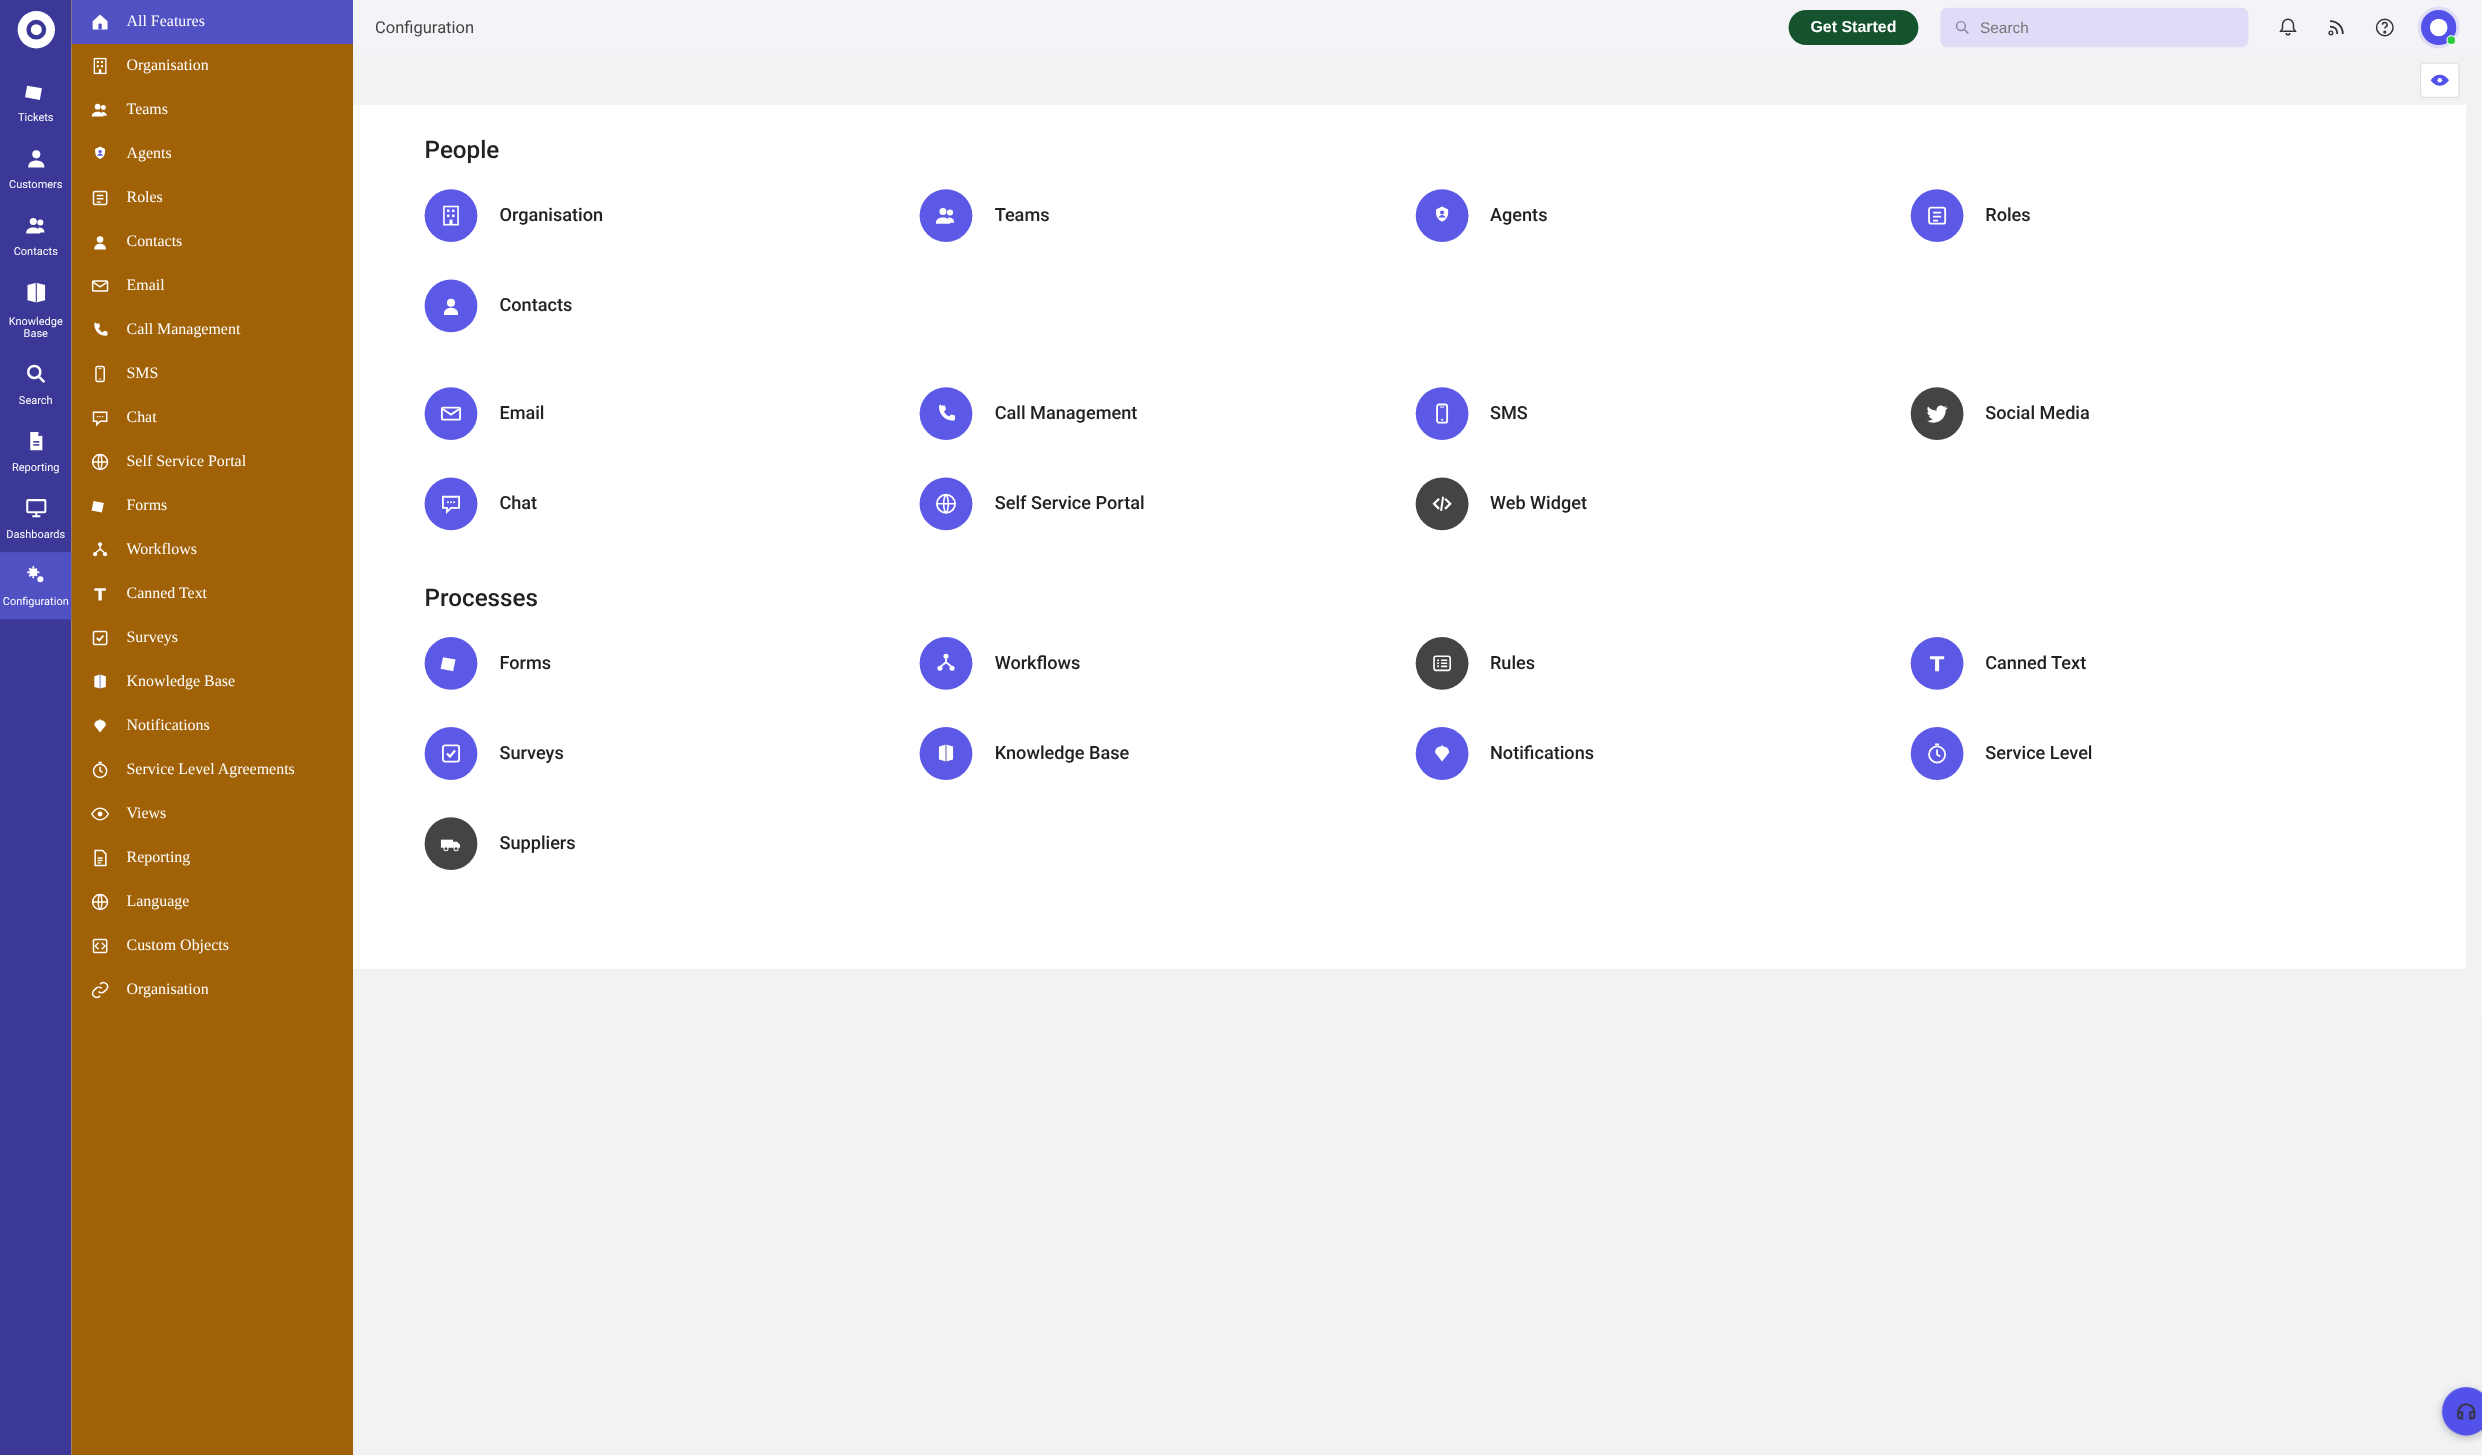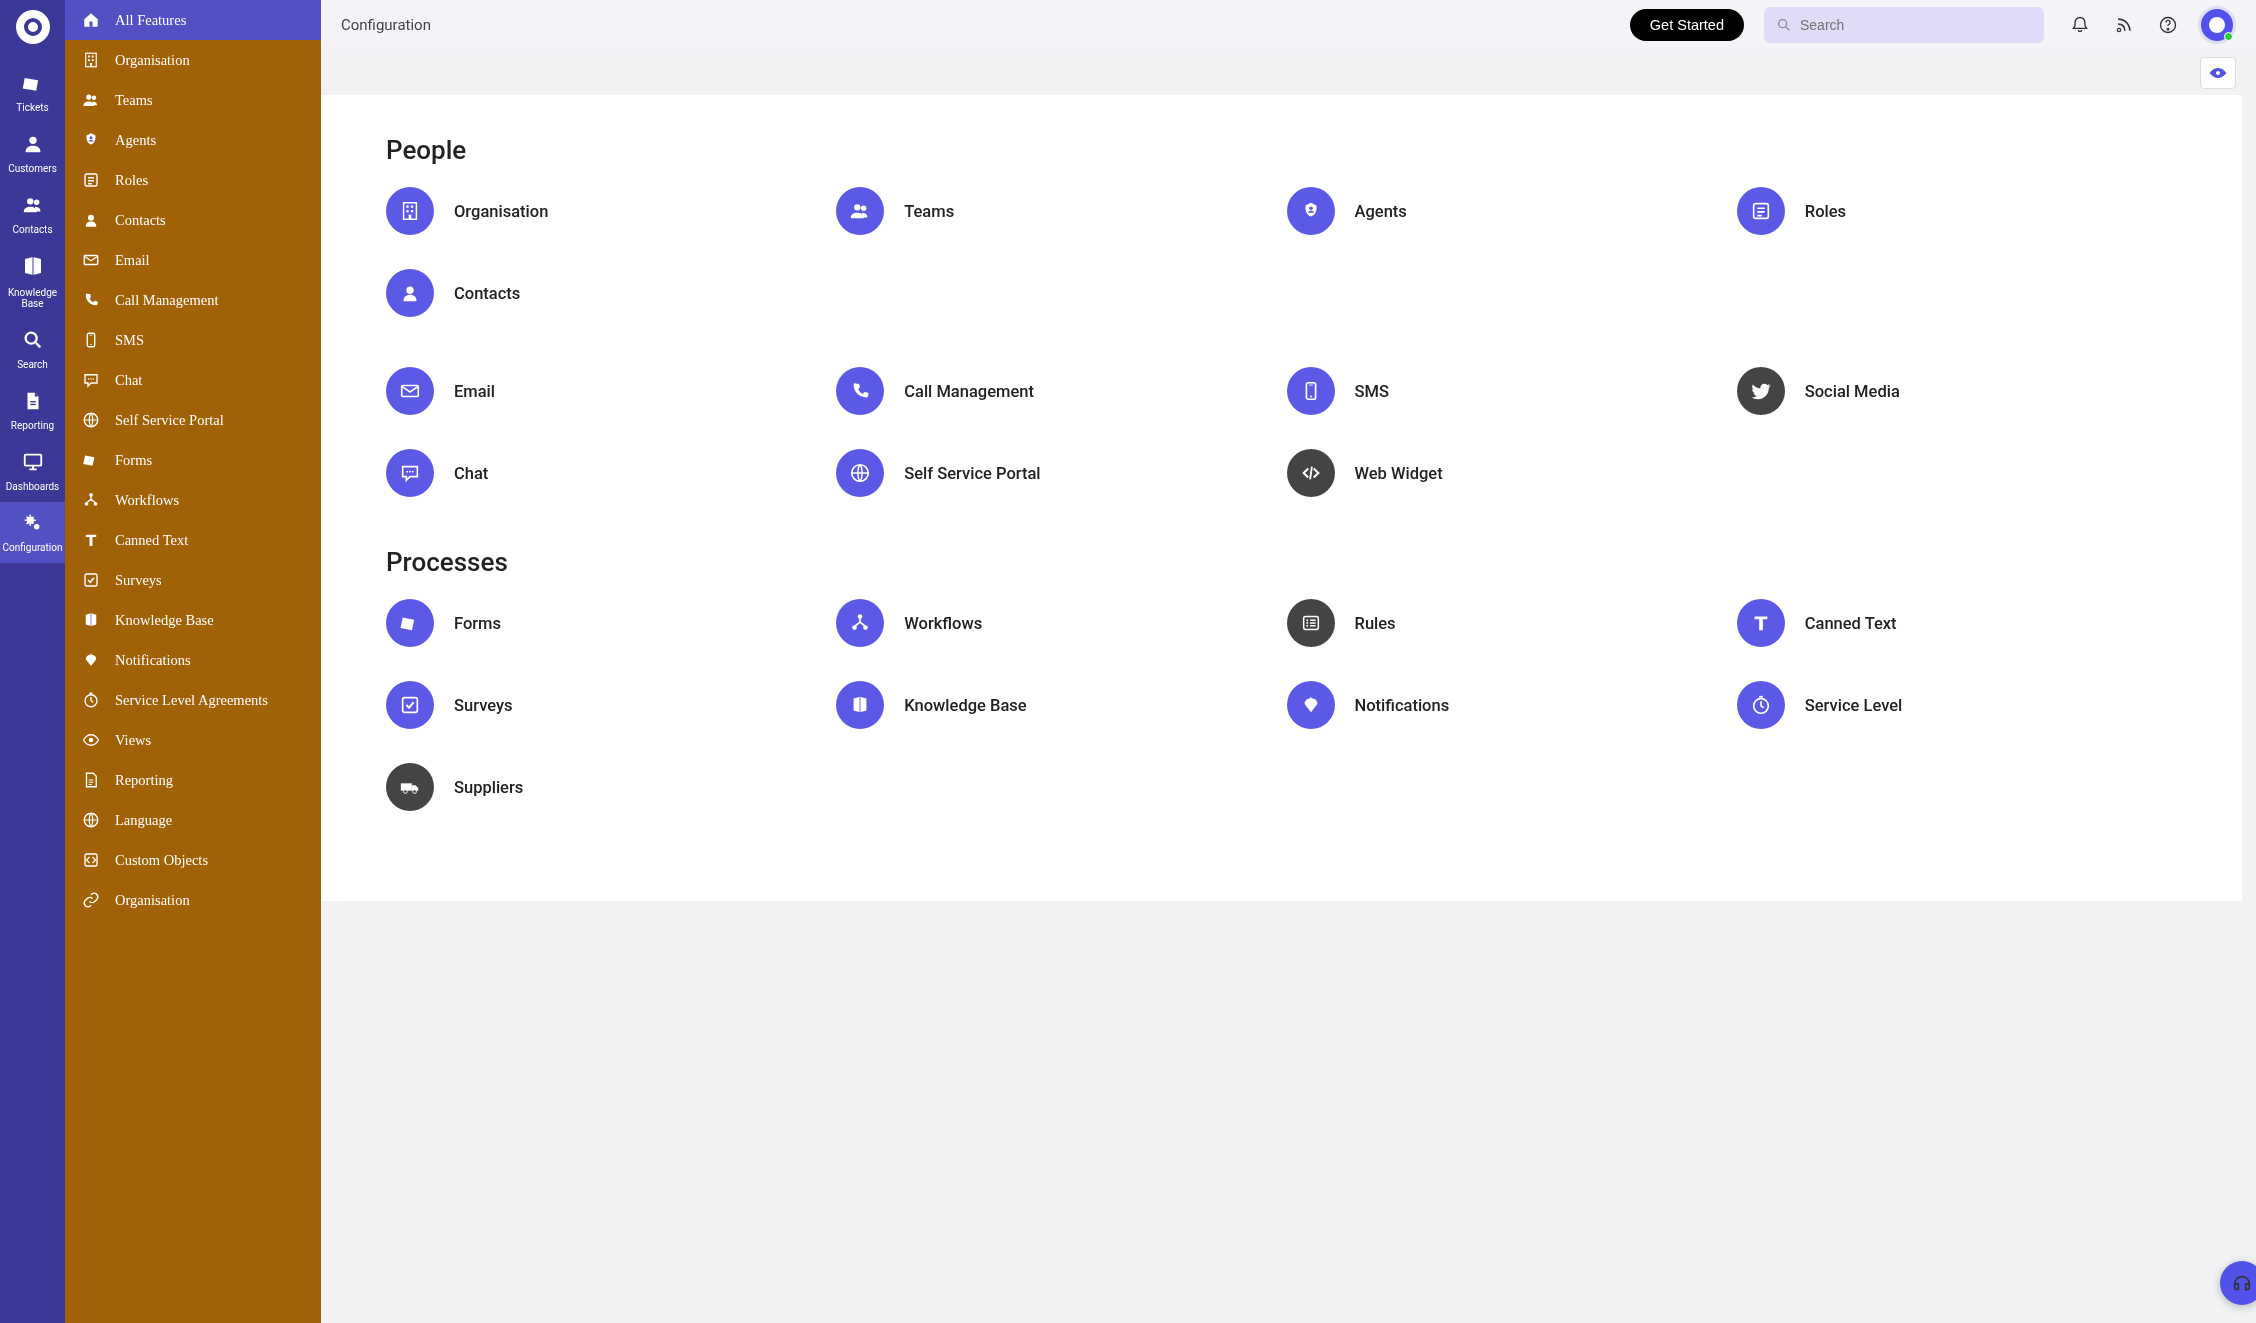--- a/index.html
+++ b/index.html
@@ -18,37 +18,37 @@
 .secondary-nav{width:256px;background:#a16207;flex-shrink:0;overflow-y:auto;font-family:Liberation Serif, serif;}
 .sn-item{display:flex;align-items:center;gap:14px;padding:10px 16px;color:#fff;font-size:14.5px;cursor:pointer;}
 .sn-item.active{background:#5251c4;}
 .sn-item .sn-icon{width:20px;height:20px;display:flex;align-items:center;justify-content:center;}
 .sn-item .sn-icon svg{width:18px;height:18px;fill:#fff;}
 
 .main{flex:1;display:flex;flex-direction:column;background:#f1f2f4;min-width:0;}
 .topbar{height:50px;display:flex;align-items:center;padding:0 20px;background:#f4f4f8;}
 .topbar-title{font-size:15px;color:#444;}
 .topbar-spacer{flex:1;}
-.get-started{background:#000000;color:#fff;border:none;border-radius:18px;padding:8px 20px;font-size:14.5px;font-weight:400;cursor:pointer;margin-right:20px;}
+.get-started{background:#14532d;color:#fff;border:none;border-radius:18px;padding:8px 20px;font-size:14.5px;font-weight:700;cursor:pointer;margin-right:20px;}
 .search-box{width:280px;height:36px;background:#dedcf6;border-radius:6px;display:flex;align-items:center;padding:0 12px;margin-right:14px;}
 .search-box svg{width:16px;height:16px;fill:#8885a8;margin-right:8px;}
 .search-box input{border:none;background:transparent;outline:none;font-size:14px;color:#555;flex:1;}
 .top-icon{width:24px;height:24px;margin:0 10px;display:flex;align-items:center;justify-content:center;cursor:pointer;}
 .top-icon svg{width:20px;height:20px;fill:none;stroke:#333;stroke-width:1.5;}
 .avatar{width:38px;height:38px;border-radius:50%;background:#5251e9;border:3px solid #dedcf6;margin-left:8px;position:relative;display:flex;align-items:center;justify-content:center;}
 .avatar-inner{width:16px;height:16px;border-radius:50%;background:#fff;}
 .avatar-dot{width:9px;height:9px;border-radius:50%;background:#2ecc40;position:absolute;bottom:0;right:0;border:1px solid #fff;}
 
 .subheader{height:45px;display:flex;align-items:center;justify-content:flex-end;padding:0 20px;}
 .eye-btn{width:36px;height:32px;background:#fff;border:1px solid #ddd;border-radius:4px;display:flex;align-items:center;justify-content:center;cursor:pointer;}
 .eye-btn svg{width:20px;height:20px;fill:#5251e9;}
 
 .content-wrap{flex:1;overflow-y:auto;padding:0 14px 0 0;}
 .content{background:#fff;margin:0 0 14px 0;padding:20px 65px 40px;}
-.section-title{font-size:26px;font-weight:500;color:#222;margin:20px 0 22px;}
+.section-title{font-size:22px;font-weight:500;color:#222;margin:10px 0 22px;}
 .grid{display:grid;grid-template-columns:repeat(4,1fr);gap:34px 10px;margin-bottom:50px;}
 .card{display:flex;align-items:center;gap:20px;cursor:pointer;}
 .card-ico{width:48px;height:48px;border-radius:50%;display:flex;align-items:center;justify-content:center;flex-shrink:0;}
 .card-ico.purple{background:#5d59e7;}
 .card-ico.dark{background:#444;}
 .card-ico svg{width:22px;height:22px;fill:#fff;}
 .card-label{font-size:16.5px;font-weight:500;color:#222;}
 
 .fab{position:fixed;bottom:18px;right:-8px;width:44px;height:44px;border-radius:50%;background:#5251e9;display:flex;align-items:center;justify-content:center;cursor:pointer;box-shadow:0 2px 8px rgba(0,0,0,0.25);}
 .fab svg{width:22px;height:22px;fill:#fff;}

